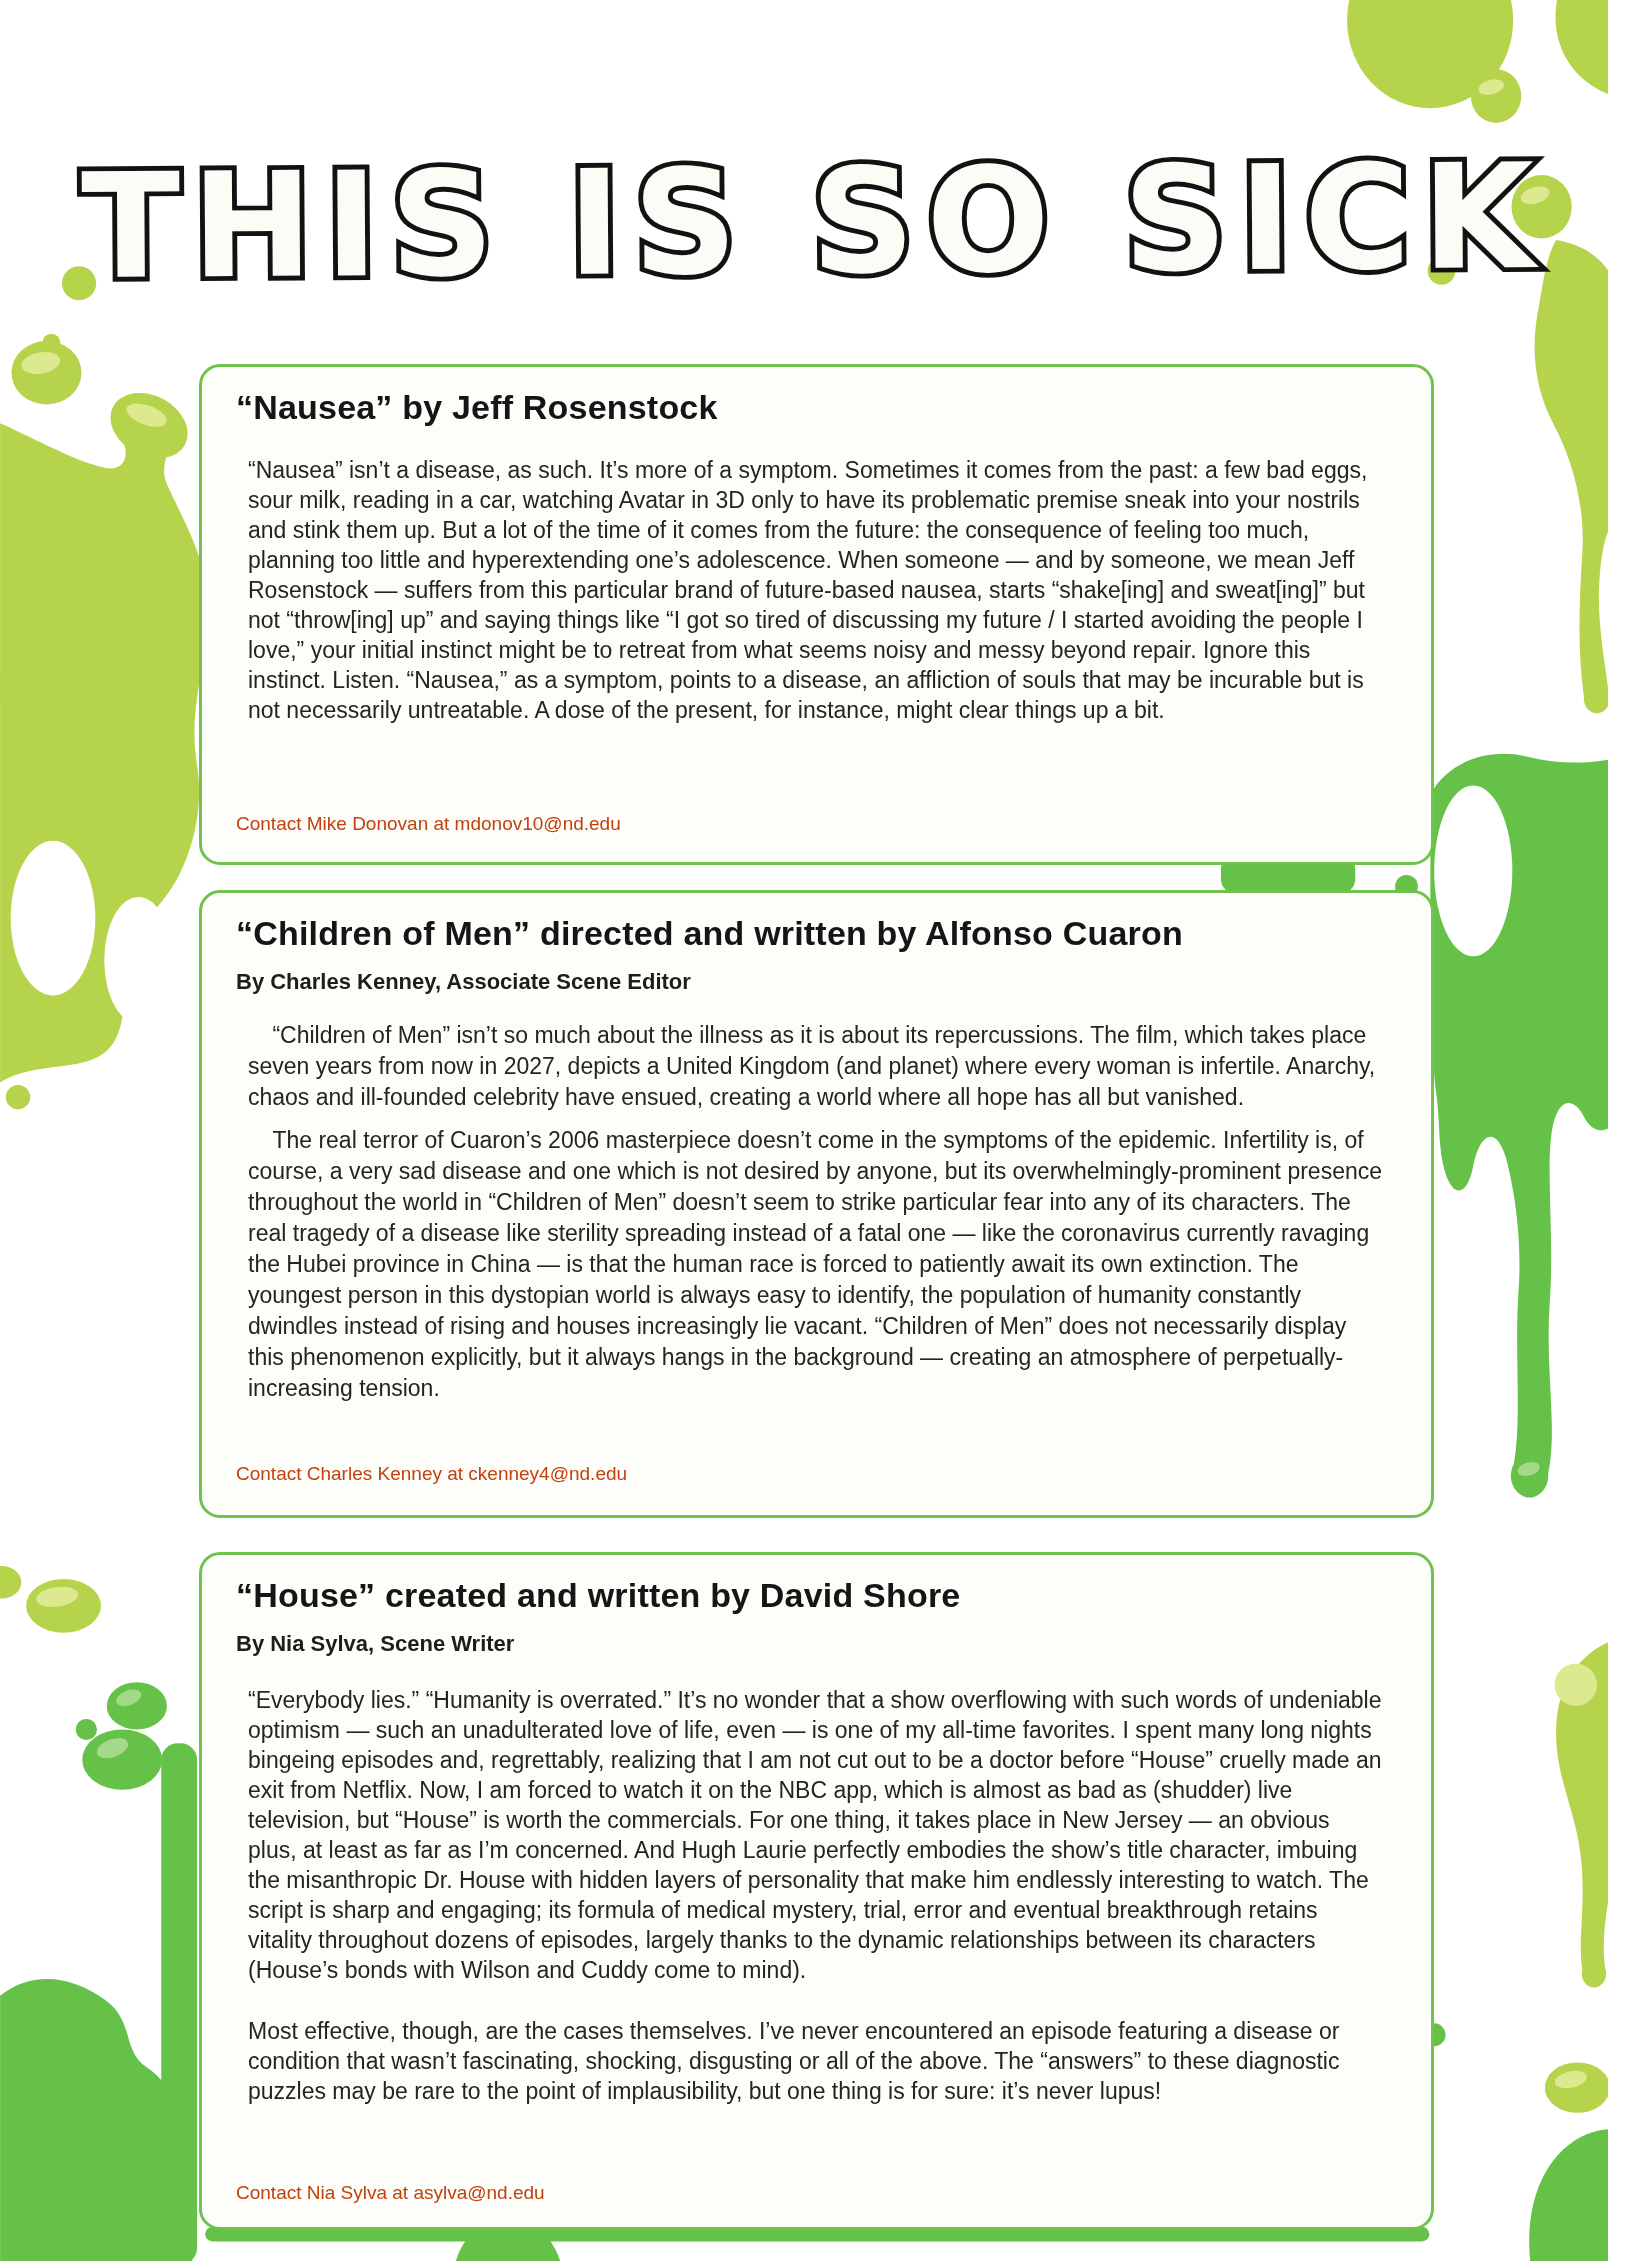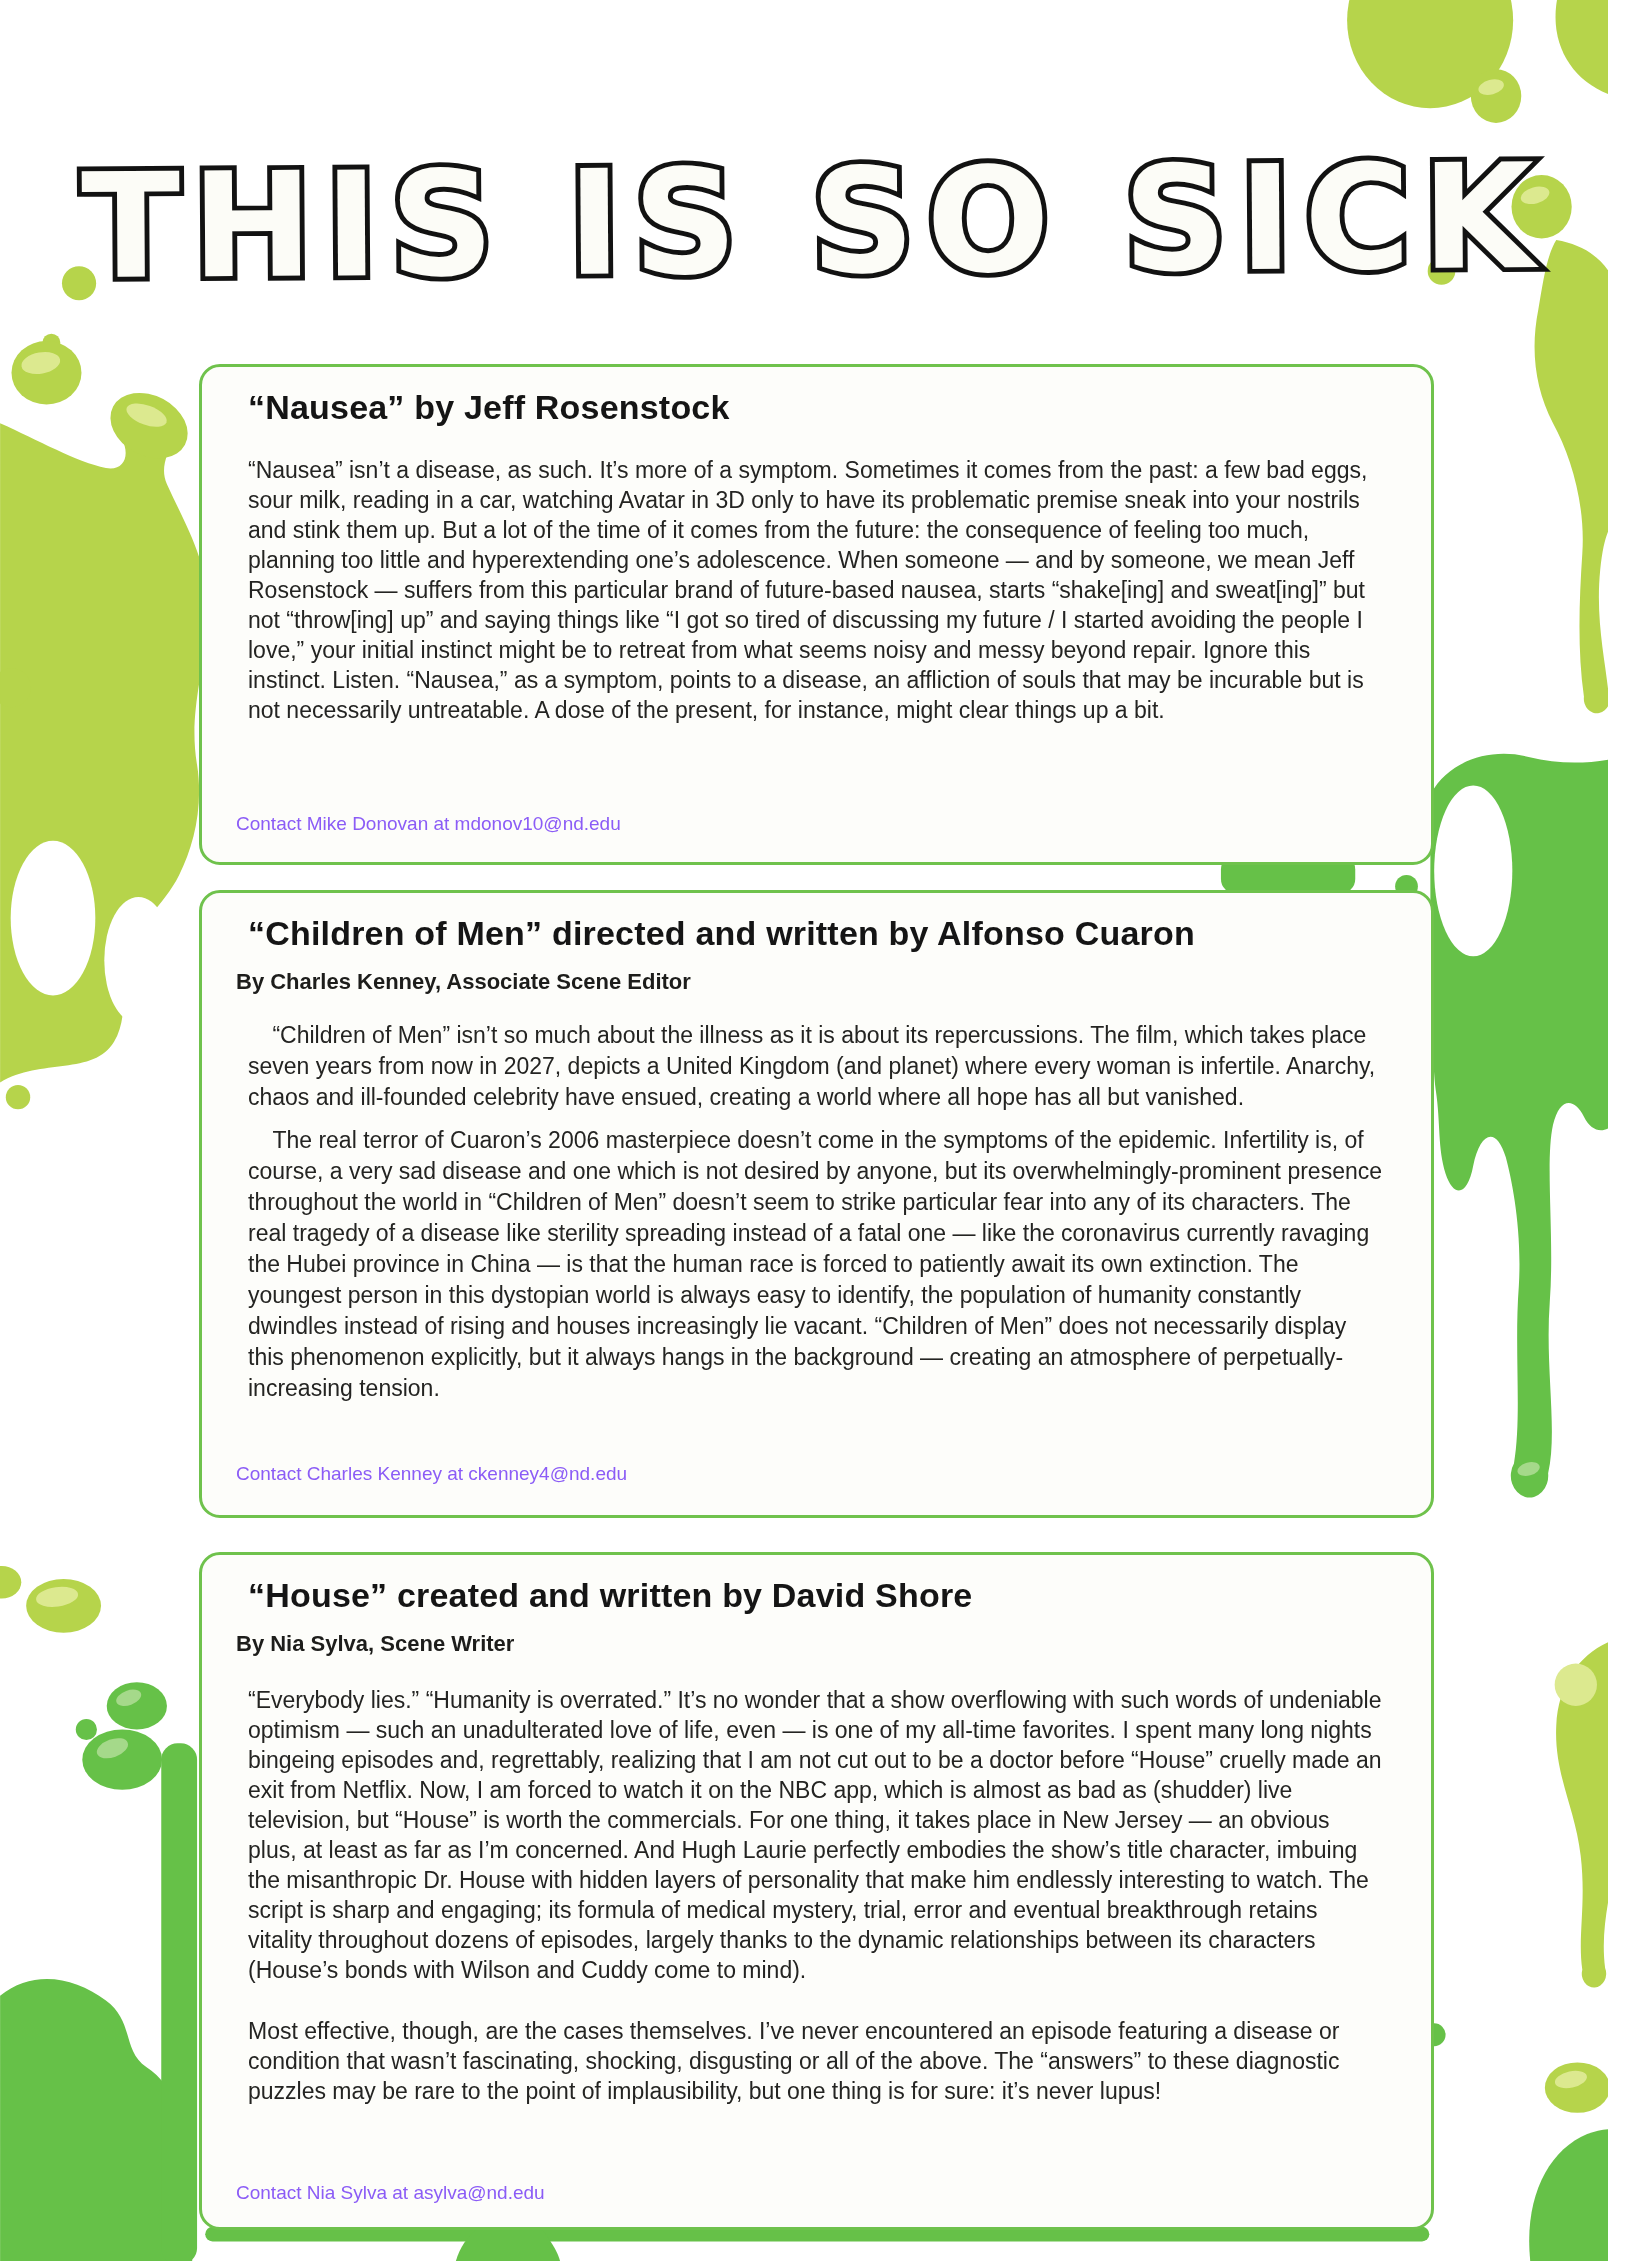--- a/index.html
+++ b/index.html
@@ -39,32 +39,32 @@
     border-radius:21px;
     box-sizing:border-box;
   }
   #article-1 { top:364px;  height:501px; }
   #article-2 { top:890px; height:628px; }
   #article-3 { top:1552px; height:678px;padding-left:20px; }
 
   .article-inner { position:absolute; left:34px; right:37px; top:0; }
 
   .article h2 {
-    margin:21px 0 0 12px;
+    margin:21px 0 0 0;
     font-size:34px; line-height:1.15; font-weight:700;
     letter-spacing:0.2px; color:#151515;
   }
   .byline { margin-top:16.3px; font-size:22px; font-weight:700; color:#1d1d1b; }
   .body   { margin-top:28px; font-size:23px; line-height:30px; color:#242422; }
   .body p { margin:12px; }
   .body.indent-paras p { text-indent:24.4px; }
   .body.spaced-paras p + p { margin-top:31px; }
   #article-2 .body { margin-top:24.4px; line-height:31px; }
 
-  .contact { position:absolute; left:34px; font-size:19px; color:#8b5cf6;text-align:right; }
+  .contact { position:absolute; left:34px; font-size:19px; color:#c2410c;text-align:right; }
   #article-1 .contact { top:446px; }
   #article-2 .contact { top:570px; }
   #article-3 .contact { top:627px; }
 </style>
 </head>
 <body>
 
 <div class="page">
 
   <svg class="slime-layer" viewBox="0 0 2000 2778" xmlns="http://www.w3.org/2000/svg" aria-hidden="true">

